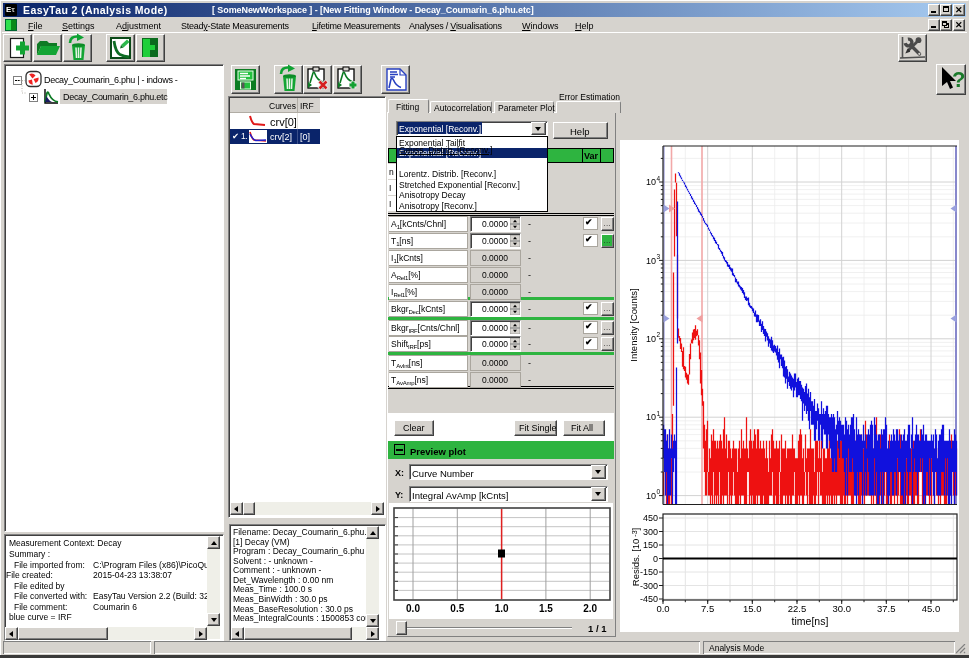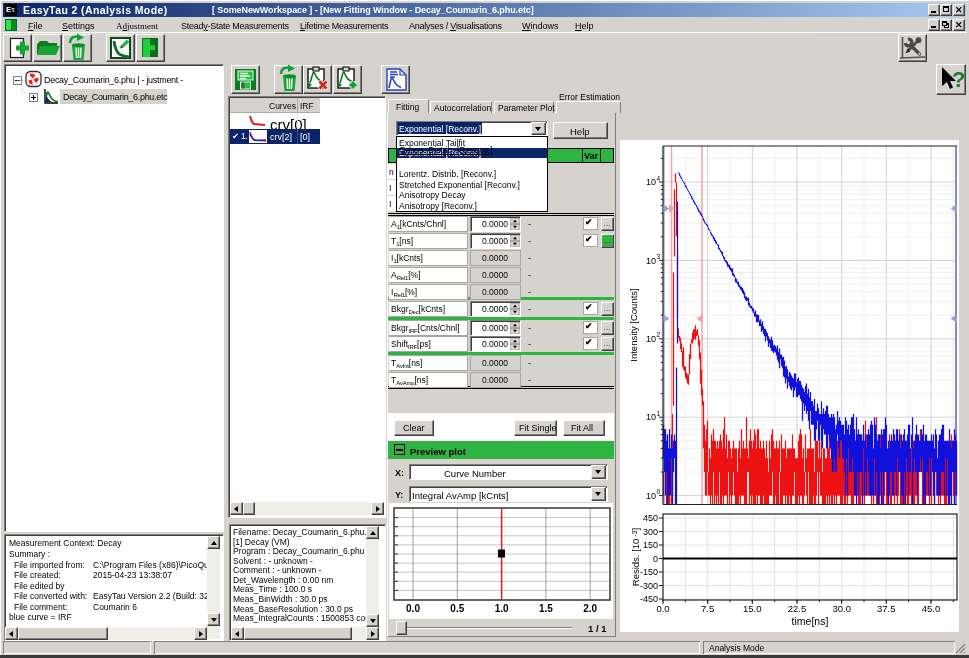--- a/index.html
+++ b/index.html
@@ -37,23 +37,23 @@
 <div class="abs btn" style="left:953px;top:4px;width:12px;height:12px;"></div>
 <div class="abs" style="left:931px;top:11px;width:5px;height:2px;background:#000;"></div>
 <div class="abs" style="left:943px;top:6px;width:6px;height:6px;border:1px solid #000;border-top-width:2px;"></div>
 <div class="abs" style="left:955px;top:5px;font-size:9px;font-weight:bold;color:#000;">✕</div>
 
 <div class="abs" style="left:2px;top:17px;width:965px;height:15px;background:#d6d3ce;"></div>
 <div class="abs" style="left:5px;top:19px;width:12px;height:12px;background:#0a8a1a;border:1px solid #063;"></div>
 <div class="abs" style="left:6px;top:20px;width:5px;height:10px;background:#2ee04e;"></div>
 <div class="abs tt" style="left:28px;top:21px;"><span style="text-decoration:underline;">F</span>ile</div>
 <div class="abs tt" style="left:62px;top:21px;"><span style="text-decoration:underline;">S</span>ettings</div>
-<div class="abs tt" style="left:116px;top:21px;font-family:Liberation Serif, serif;">A<span style="text-decoration:underline;">d</span>justment</div>
+<div class="abs tt" style="left:116px;top:21px;">A<span style="text-decoration:underline;">d</span>justment</div>
 <div class="abs tt" style="left:181px;top:21px;letter-spacing:-0.25px;">Stead<span style="text-decoration:underline;">y</span>-State Measurements</div>
-<div class="abs tt" style="left:300px;top:21px;letter-spacing:-0.25px;"><span style="text-decoration:underline;">L</span>ifetime Measurements</div>
+<div class="abs tt" style="left:312px;top:21px;letter-spacing:-0.25px;"><span style="text-decoration:underline;">L</span>ifetime Measurements</div>
 <div class="abs tt" style="left:409px;top:21px;letter-spacing:-0.25px;">Analyses / <span style="text-decoration:underline;">V</span>isualisations</div>
 <div class="abs tt" style="left:522px;top:21px;"><span style="text-decoration:underline;">W</span>indows</div>
 <div class="abs tt" style="left:575px;top:21px;"><span style="text-decoration:underline;">H</span>elp</div>
 
 <div class="abs btn" style="left:928px;top:19px;width:12px;height:12px;"></div>
 <div class="abs btn" style="left:940px;top:19px;width:12px;height:12px;"></div>
 <div class="abs btn" style="left:953px;top:19px;width:12px;height:12px;"></div>
 <div class="abs" style="left:931px;top:26px;width:5px;height:2px;background:#000;"></div>
 <div class="abs" style="left:944px;top:23px;width:5px;height:5px;border:1px solid #000;border-top-width:2px;background:#d6d3ce;"></div>
 <div class="abs" style="left:942px;top:21px;width:5px;height:5px;border:1px solid #000;border-top-width:2px;background:#d6d3ce;"></div>
@@ -134,42 +134,42 @@
 <div class="abs" style="left:15px;top:80px;width:5px;height:1px;background:#000;"></div>
 <svg class="abs" style="left:25px;top:70px;" width="17" height="18" viewBox="0 0 17 18">
  <rect x="1" y="1.5" width="15" height="15" rx="4.5" fill="#fff" stroke="#303030" stroke-width="1.3"></rect>
  <path d="M7.5 8.5 L4.2 4.2 Q8 2.5 10.5 5.5 Z" fill="#ee2222"></path>
  <path d="M8.5 9 L13.6 7.5 Q14 11.5 10.5 13 Z" fill="#ee2222"></path>
  <path d="M7 9.5 L7.8 14.7 Q3.8 14.3 3.4 10.5 Z" fill="#ee2222"></path>
 </svg>
 <svg class="abs" style="left:17px;top:73px;" width="28" height="26" viewBox="0 0 28 26">
  <path d="M0 7.5 H8 M5 7.5 V20 H9" stroke="#b8b4ac" stroke-width="1" stroke-dasharray="1 1.5" fill="none"></path>
 </svg>
-<div class="abs" style="left:44px;top:75px;font-size:9px;letter-spacing:-0.3px;white-space:nowrap;">Decay_Coumarin_6.phu | - justment -</div>
+<div class="abs" style="left:44px;top:75px;font-size:9px;letter-spacing:-0.3px;white-space:nowrap;">Decay_Coumarin_6.phu | - indows -</div>
 
 <div class="abs" style="left:29px;top:93px;width:9px;height:9px;border:1px solid #808080;background:#fff;"></div>
 <div class="abs" style="left:31px;top:97px;width:5px;height:1px;background:#000;"></div>
 <div class="abs" style="left:33px;top:95px;width:1px;height:5px;background:#000;"></div>
 <svg class="abs" style="left:43px;top:88px;" width="16" height="17" viewBox="0 0 16 17">
  <path d="M2 1 V15 H15" stroke="#000" stroke-width="1.4" fill="none"></path>
  <path d="M2 14 L4 5 Q5 3 6 6 Q9 13 15 14 Z" fill="#fff"></path>
  <path d="M2 14 L4 5 Q5 3 6 6 Q9 13 15 14" stroke="#0c7a24" stroke-width="1.8" fill="none"></path>
  <path d="M2 14 L3.5 8 Q6 13 9 14 Z" fill="#1a1a60"></path>
 </svg>
 <div class="abs" style="left:60px;top:89px;width:107px;height:15px;background:#d6d3ce;"></div>
 <div class="abs" style="left:63px;top:92px;font-size:9px;letter-spacing:-0.3px;white-space:nowrap;">Decay_Coumarin_6.phu.etc</div>
 </div>
 
 <div class="abs white sunken" style="left:4px;top:534px;width:220px;height:107px;"></div>
 <div id="ltext">
 <div class="abs ft" style="left:9px;top:538px;">Measurement Context: Decay</div>
 <div class="abs ft" style="left:9px;top:549px;">Summary :</div>
 <div class="abs ft" style="left:14px;top:560px;">File imported from:</div>
 <div class="abs ft" style="left:93px;top:560px;">C:\Program Files (x86)\PicoQuan</div>
-<div class="abs ft" style="left:14px;top:570px;text-align:center;">File created:</div>
+<div class="abs ft" style="left:6px;top:570px;text-align:center;">File created:</div>
 <div class="abs ft" style="left:93px;top:570px;">2015-04-23 13:38:07</div>
 <div class="abs ft" style="left:14px;top:581px;">File edited by</div>
 <div class="abs ft" style="left:14px;top:591px;">File converted with:</div>
 <div class="abs ft" style="left:93px;top:591px;">EasyTau Version 2.2 (Build: 329:</div>
 <div class="abs ft" style="left:14px;top:602px;">File comment:</div>
 <div class="abs ft" style="left:93px;top:602px;">Coumarin 6</div>
 <div class="abs ft" style="left:9px;top:612px;">blue curve = IRF</div>
 
 <div class="abs strack" style="left:207px;top:536px;width:13px;height:103px;"></div>
 <div class="sb up" style="left:207px;top:536px;width:13px;height:13px;"></div>
@@ -233,21 +233,21 @@
 <div id="curvelist">
 
 <div class="abs" style="left:230px;top:98px;width:90px;height:15px;background:#d6d3ce;border-bottom:1px solid #b0aca4;"></div>
 <div class="abs" style="left:297px;top:98px;width:1px;height:15px;background:#b0aca4;"></div>
 <div class="abs" style="left:269px;top:101px;font-size:8.5px;">Curves</div>
 <div class="abs" style="left:300px;top:101px;font-size:8.5px;">IRF</div>
 
 <svg class="abs" style="left:248px;top:115px;" width="19" height="13" viewBox="0 0 19 13">
  <path d="M2 1 Q4 8 6 9 L17 10" stroke="#e01818" stroke-width="2" fill="none"></path>
 </svg>
-<div class="abs" style="left:270px;top:116px;font-size:15px;">crv[0]</div>
+<div class="abs" style="left:270px;top:116px;font-size:11px;">crv[0]</div>
 <div class="abs" style="left:297px;top:113px;width:1px;height:16px;background:#e4e2dc;"></div>
 
 <div class="abs" style="left:230px;top:129px;width:90px;height:15px;background:#0a246a;"></div>
 <div class="abs" style="left:232px;top:131px;font-size:8.5px;color:#fff;letter-spacing:-0.3px;">✔ 1.</div>
 <svg class="abs" style="left:249px;top:130px;" width="18" height="13" viewBox="0 0 18 13">
  <rect x="0" y="0" width="18" height="13" fill="#fff"></rect>
  <path d="M1 2 Q3 9 5 10 L17 11" stroke="#e01818" stroke-width="1.6" fill="none"></path>
  <path d="M1 4 Q4 10 7 10.5 L17 10" stroke="#2020d0" stroke-width="1.6" fill="none"></path>
 </svg>
 <div class="abs" style="left:270px;top:132px;font-size:9px;color:#fff;">crv[2]</div>
@@ -433,21 +433,21 @@
 <div class="abs btn" style="left:563px;top:420px;width:42px;height:16px;"></div>
 <div class="abs" style="left:571px;top:423px;font-size:9px;">Fit All</div>
 
 <div class="abs" style="left:388px;top:441px;width:226px;height:18px;background:#2eb440;"></div>
 <div class="abs" style="left:394px;top:444px;width:11px;height:11px;border:1.5px solid #000;background:#2eb440;"></div>
 <div class="abs" style="left:396px;top:449px;width:7px;height:1.5px;background:#000;"></div>
 <div class="abs" style="left:410px;top:446px;font-size:9.5px;font-weight:bold;">Preview plot</div>
 
 <div class="abs" style="left:395px;top:468px;font-size:9px;font-weight:bold;">X:</div>
 <div class="abs sunken white" style="left:409px;top:464px;width:199px;height:16px;"></div>
-<div class="abs" style="left:412px;top:468px;font-size:9.5px;white-space:nowrap;padding-left:32px;">Curve Number</div>
+<div class="abs" style="left:412px;top:468px;font-size:9.5px;white-space:nowrap;">Curve Number</div>
 <div class="sb dn" style="left:591px;top:465px;width:15px;height:14px;"></div>
 <div class="abs" style="left:395px;top:490px;font-size:9px;font-weight:bold;">Y:</div>
 <div class="abs sunken white" style="left:409px;top:486px;width:199px;height:16px;"></div>
 <div class="abs" style="left:412px;top:490px;font-size:9.5px;white-space:nowrap;">Integral AvAmp [kCnts]</div>
 <div class="sb dn" style="left:591px;top:487px;width:15px;height:14px;"></div>
 
 <div class="abs white" style="left:389px;top:503px;width:224px;height:116px;"></div>
 <svg class="abs" style="left:389px;top:503px;" width="224" height="116" viewBox="0 0 224 116">
  <g stroke="#c4c4c4" stroke-width="1">
   <line x1="5.5" y1="14.6" x2="220.5" y2="14.6"></line>

